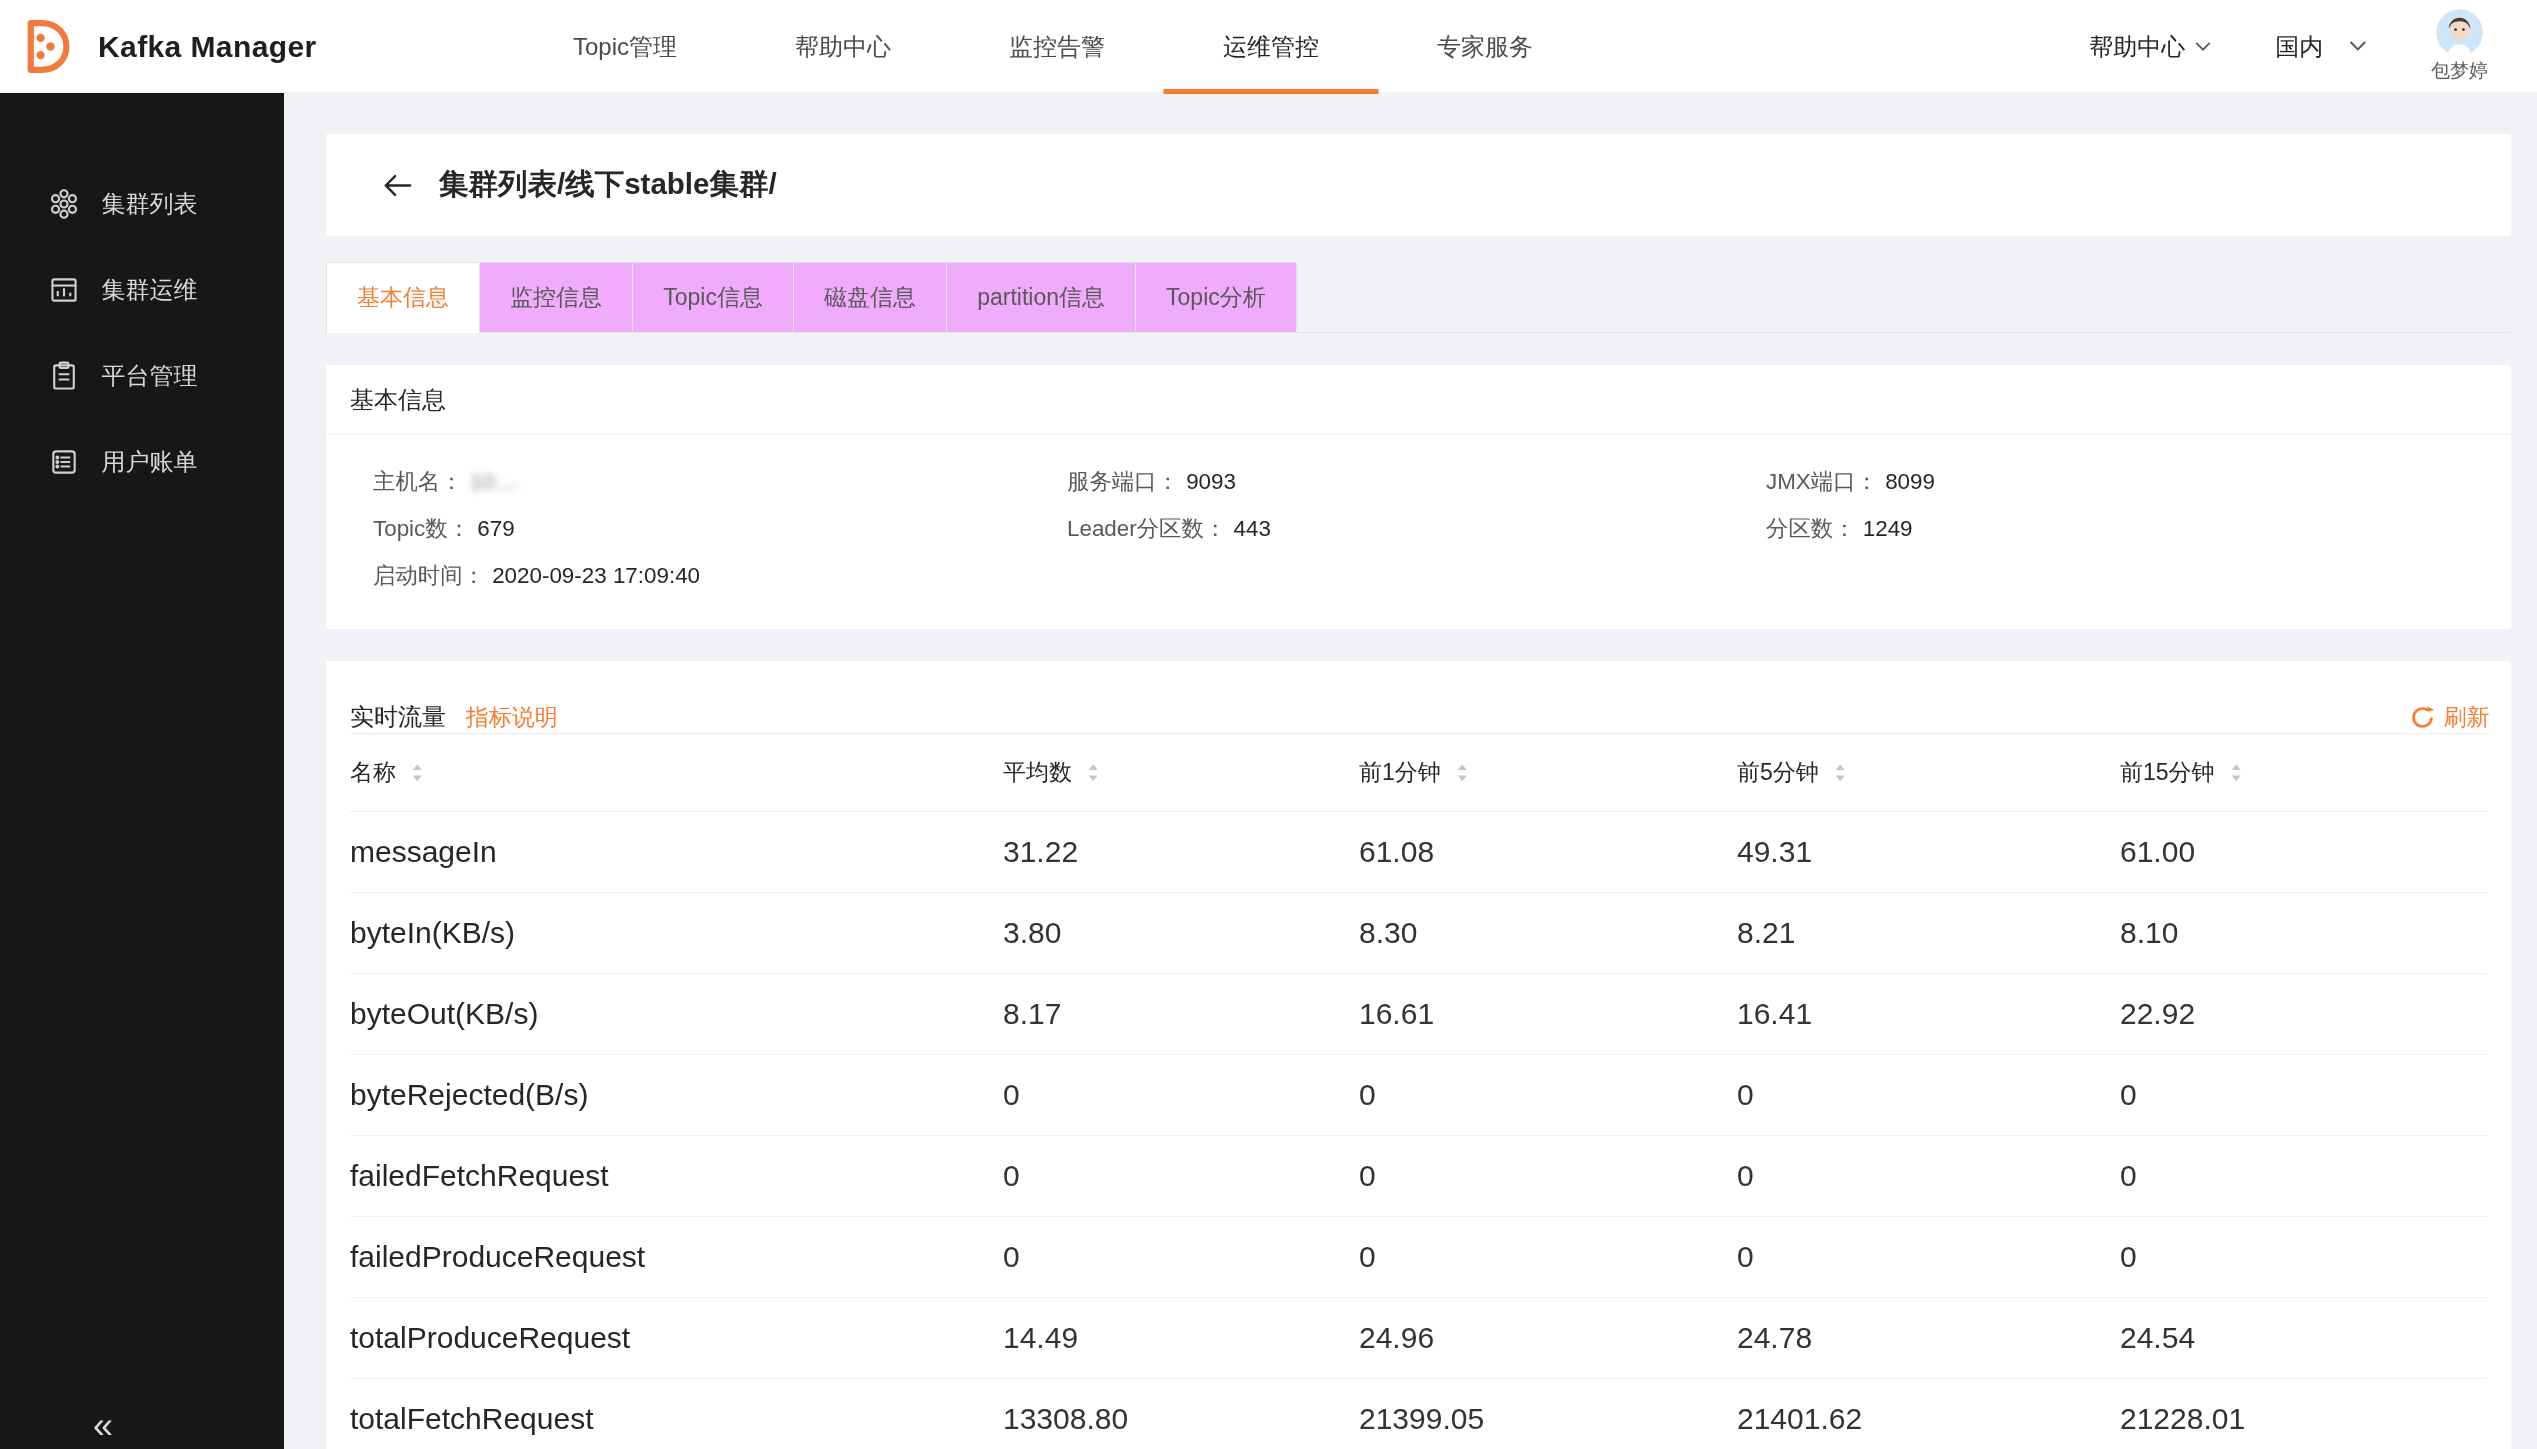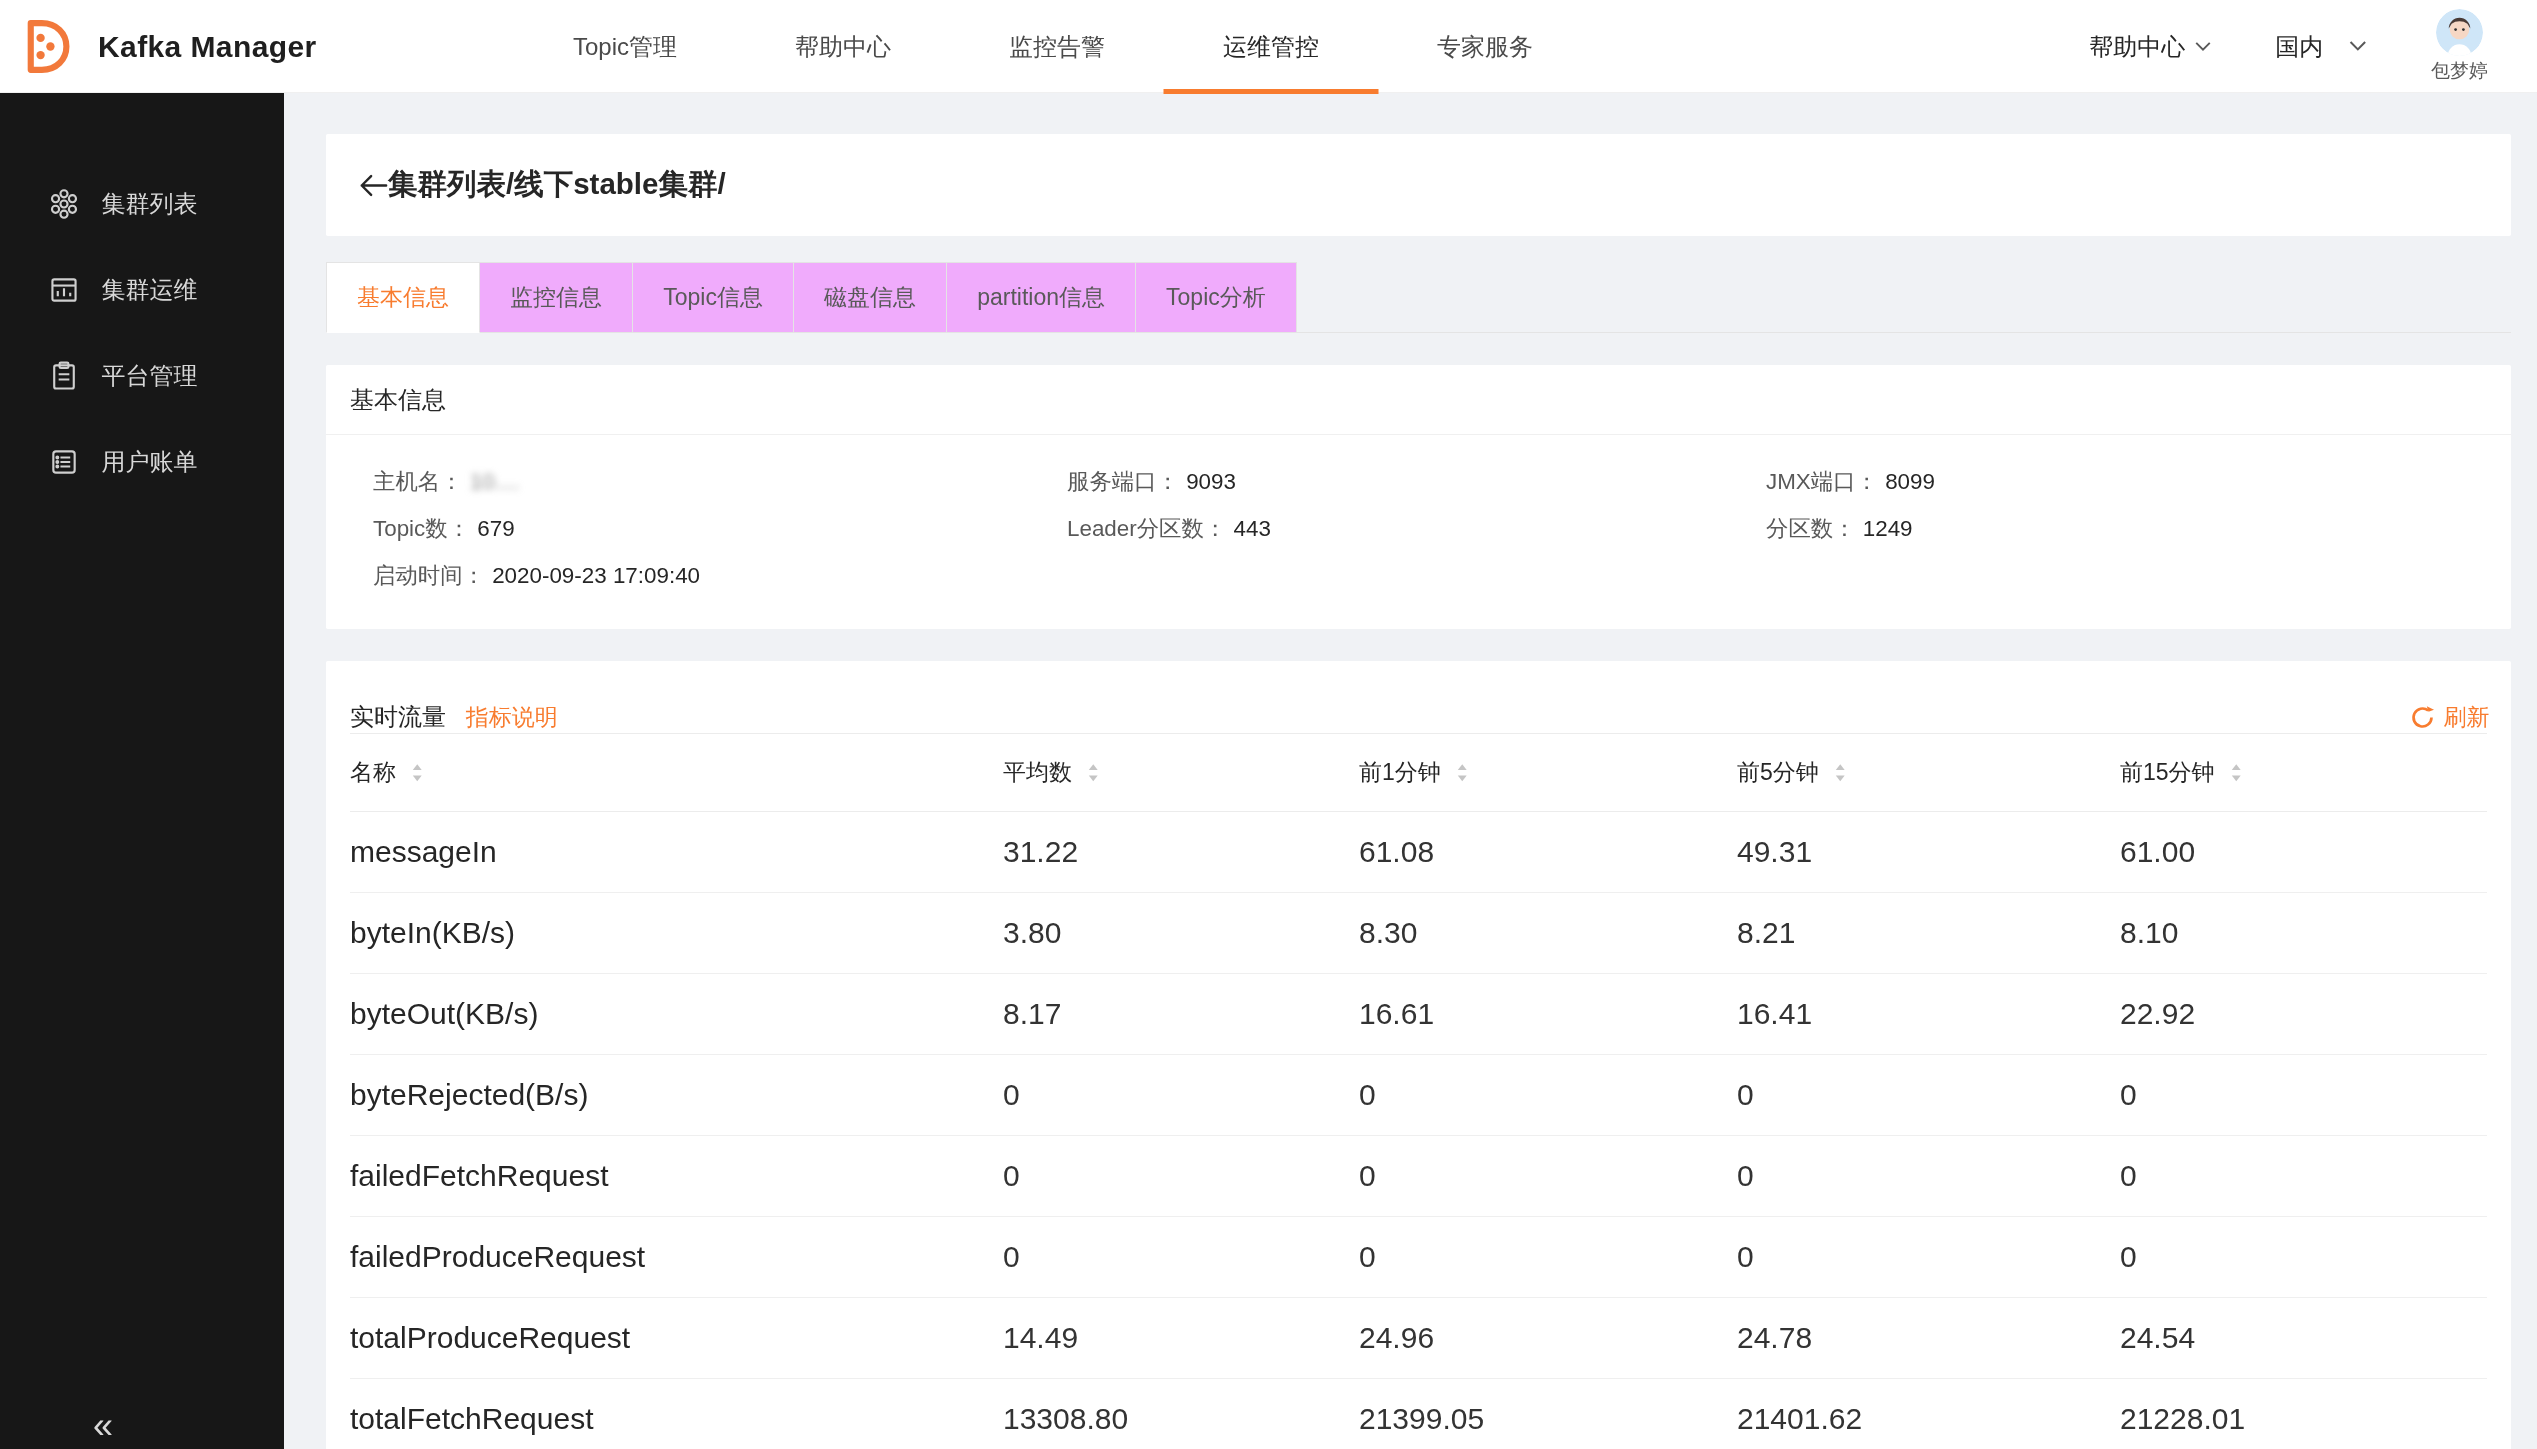--- a/index.html
+++ b/index.html
@@ -37,21 +37,21 @@
   .sidebar { position:absolute; top:93px; left:0; width:284px; height:1356px; background:#171717; z-index:10; }
   .side-menu { padding-top:68px; }
   .side-item { height:86px; display:flex; align-items:center; padding-left:48px; gap:21.5px; color:#d8d8d8; font-size:24px; cursor:pointer; }
   .side-item svg { width:32px; height:32px; flex:none; }
   .collapse-btn { position:absolute; bottom:5.4px; left:93px; color:#d9d9d9; font-size:36px; line-height:1; cursor:pointer; }
 
   
   .main { position:absolute; left:284px; top:93px; width:2254px; height:1356px; padding:41px 27px 0 42px; overflow:hidden; }
   .card { background:#fff; border-radius:1.8px; }
 
-  .breadcrumb-card { height:102px; display:flex; align-items:center; padding-left:32px; }
+  .breadcrumb-card { height:102px; display:flex; align-items:center; padding-left:56px; gap:27px; }
   .back-arrow { display:flex; align-items:center; cursor:pointer; }
   .page-title { font-size:29.5px; font-weight:700; color:#262626; }
 
   .tabs { position:relative; margin-top:26px; height:71px; display:flex; }
   .tabs::after { content:""; position:absolute; left:0; right:0; bottom:0; height:0.9px; background:#e4e4e4; }
   .tab {
     height:71px; padding:0 30px; display:flex; align-items:center; font-size:23px;
     color:#595959; background:#f0abfc; border:0.9px solid #e4e4e4; margin-right:-0.9px;
     cursor:pointer; position:relative; z-index:1; white-space:nowrap;
   }

